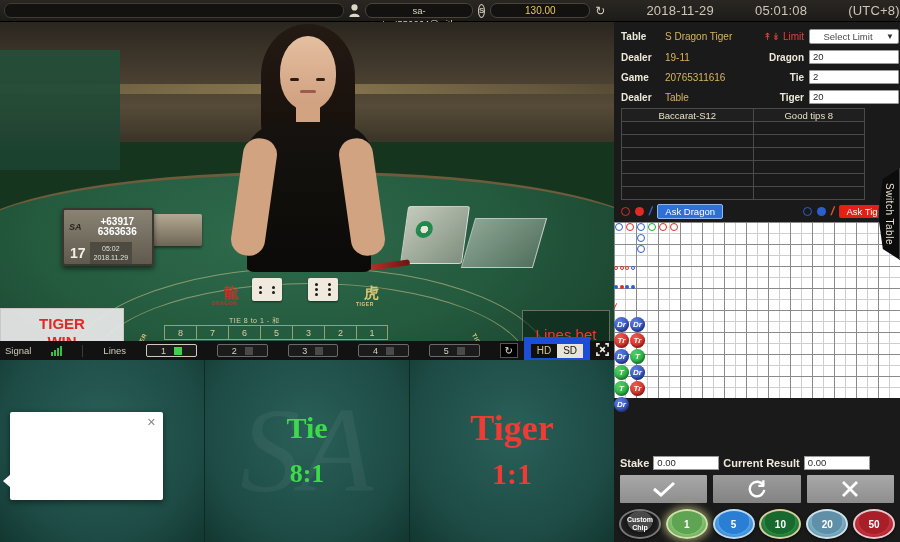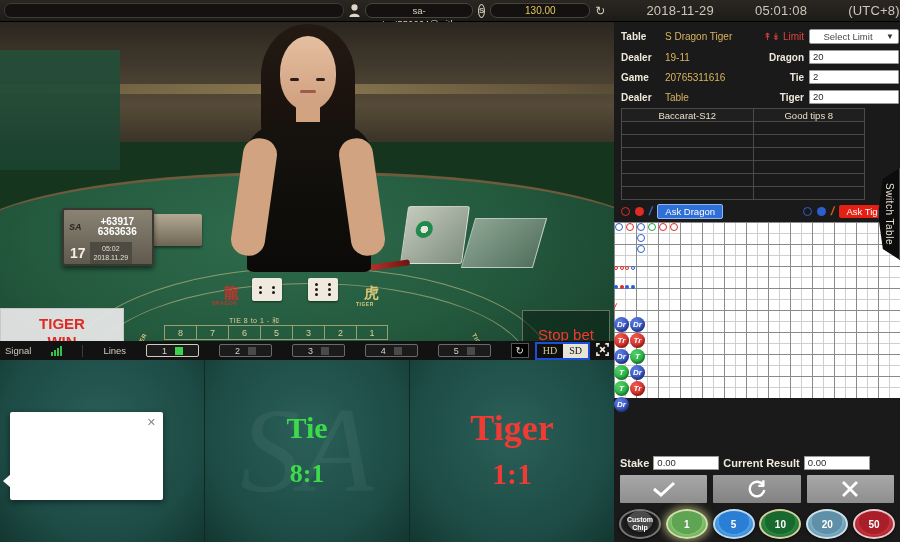--- a/index.html
+++ b/index.html
@@ -183,21 +183,21 @@
     color: #d7d2c4; font-size: 9px; background: #1b1b1b;
   }
   .vc-line.active { border-color: #cfcabc; }
   .vc-dot { width: 8px; height: 8px; background: #4a4a4a; }
   .vc-dot.on { background: #3ad24f; }
   .vc-right { margin-left: auto; display: flex; align-items: center; gap: 6px; }
   .vc-btn {
     width: 18px; height: 15px; background: #000; border: 1px solid #555;
     color: #e7e2d4; font-size: 10px; display: flex; align-items: center; justify-content: center;
   }
-  .vc-hdsd { display: flex; border: 2px solid #1d4ed8; font-family: Liberation Serif, serif; }
+  .vc-hdsd { display: flex; border: 7px solid #1d4ed8; }
   .vc-hdsd span { font-size: 10px; padding: 1px 6px; line-height: 12px; }
   .hd { background: #0f0f0f; color: #d9c98f; }
   .sd { background: #e8e4d8; color: #15140f; }
   .vc-fs { color: #f0ebdd; font-size: 13px; }
 
   
   .betzones { position: absolute; left: 0; top: 360px; width: 614px; height: 182px; display: flex; }
   .bz {
     flex: 1; position: relative; display: flex; flex-direction: column;
     align-items: center; justify-content: center;
@@ -510,21 +510,21 @@
           <div>05:02</div>
           <div>2018.11.29</div>
         </div>
       </div>
     </div>
 
     <div class="tigerwin">
       <div>TIGER</div>
       <div>WIN</div>
     </div>
-    <div class="stopbet">Stop bet</div>
+    <div class="stopbet">Lines bet</div>
     <div class="stopbar"></div>
   </div>
 
   <div class="vctrl">
     <div class="vc-label">Signal</div>
     <div class="vc-bars">
       <i style="height:4px"></i>
         <i style="height:6px"></i>
         <i style="height:8px"></i>
         <i style="height:10px"></i>

